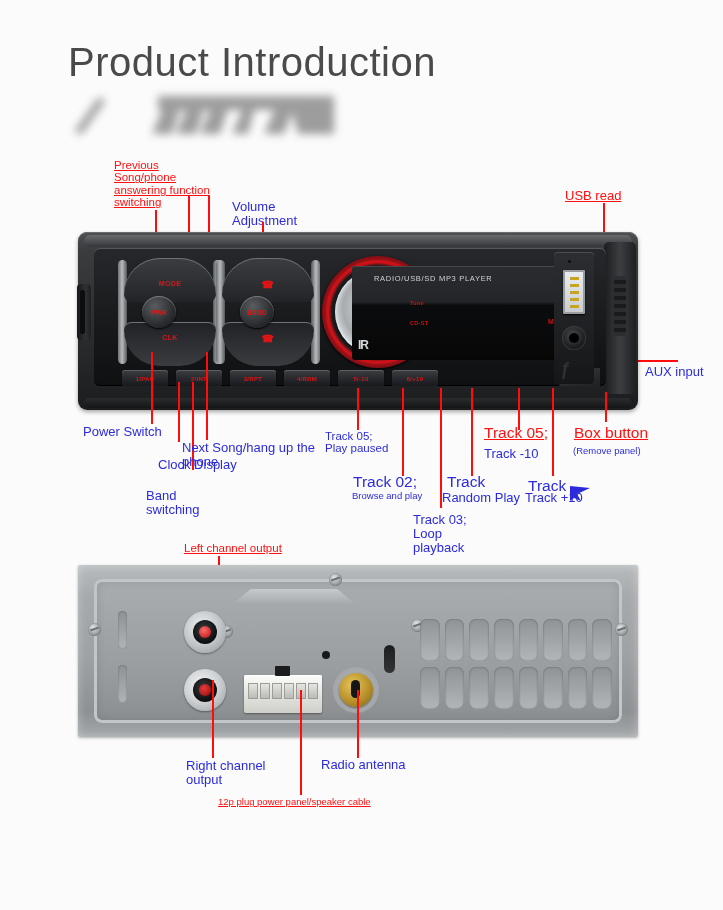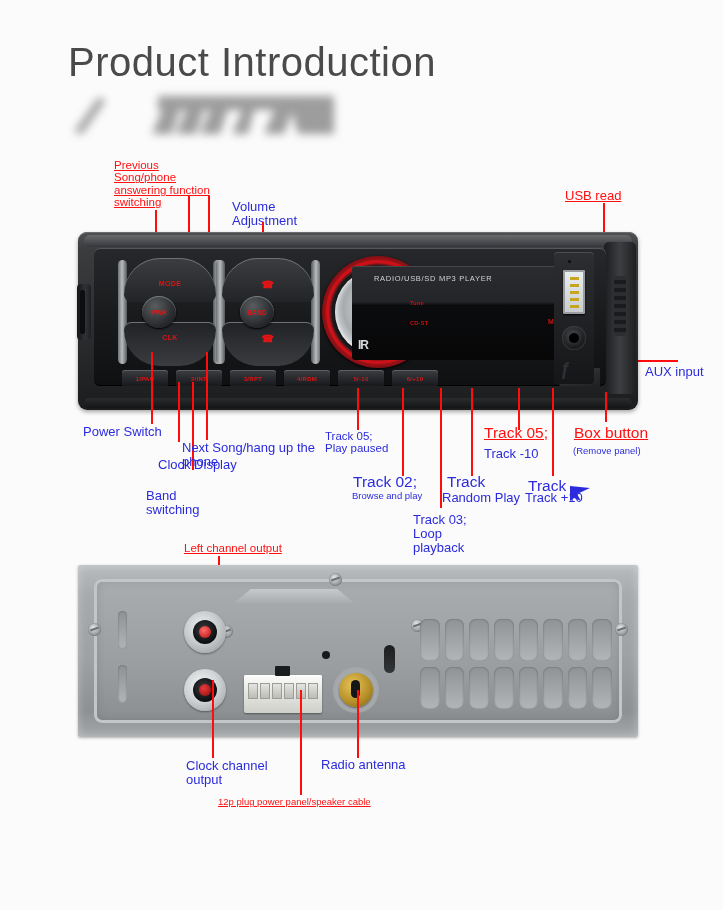--- a/index.html
+++ b/index.html
@@ -544,18 +544,18 @@
           <i></i>
           <i></i>
       </div>
     </div>
   </div>
 
   <div class="lead v" style="left:212px;top:680px;height:78px;"></div>
   <div class="lead v" style="left:300px;top:690px;height:105px;"></div>
   <div class="lead v" style="left:357px;top:690px;height:68px;"></div>
 
-  <div class="lbl blue s10" style="left:186px;top:759px;">Clock channel
+  <div class="lbl blue s10" style="left:186px;top:759px;">Right channel
 output</div>
   <div class="lbl blue s13" style="left:321px;top:758px;">Radio antenna</div>
   <div class="lbl red s9" style="left:218px;top:797px;">12p plug power panel/speaker cable</div>
 
 </div>
 
 </body></html>

